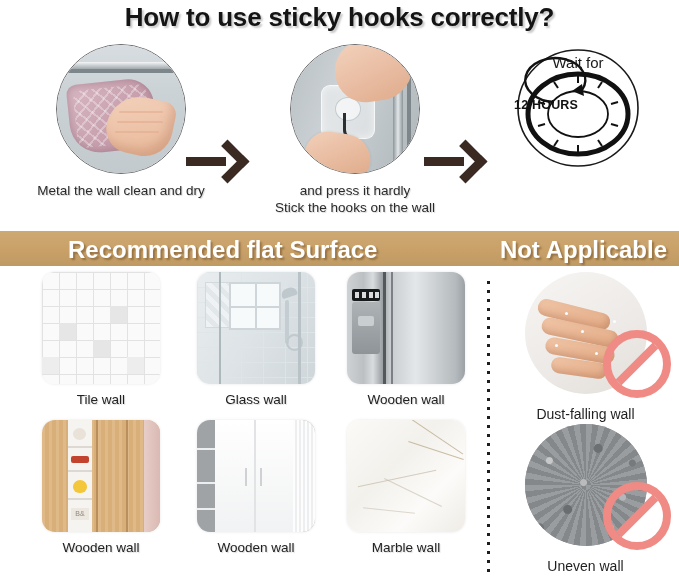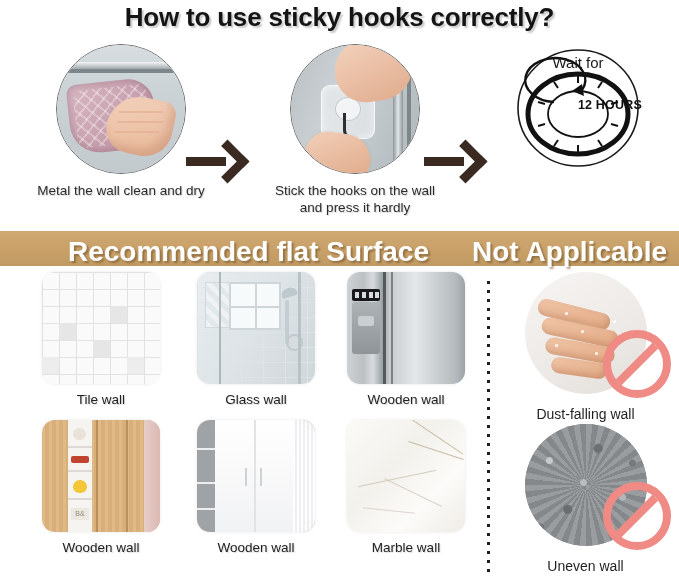--- a/index.html
+++ b/index.html
@@ -71,39 +71,39 @@
       background:linear-gradient(160deg,#f3d2bd,#e0ab8c);border-radius:30px 18px 34px 30px;
       transform:rotate(-8deg);}
   .ph-hook .thumb{position:absolute;left:14px;top:88px;width:66px;height:44px;
       background:linear-gradient(150deg,#f2d0ba,#dfa988);border-radius:26px 30px 20px 24px;
       transform:rotate(8deg);}
 
   
   .clock{position:relative;width:128px;height:128px;margin:0 auto;}
   .waitfor{position:absolute;left:0;right:0;top:10px;text-align:center;
       font-size:15px;color:#1a1a1a;}
-  .hours{position:absolute;left:0;right:0;top:54px;text-align:right;
+  .hours{position:absolute;left:0;right:0;top:54px;text-align:left;
       font-size:12.5px;font-weight:bold;letter-spacing:.2px;color:#111;}
 
   
   .arrow{position:absolute;top:100px;width:62px;height:34px;}
   .arrow.a1{left:186px;}
   .arrow.a2{left:424px;}
   .arrow .bar{position:absolute;left:0;top:13px;width:40px;height:9px;background:#3a2a22;}
   .arrow .hd{position:absolute;left:26px;top:2px;width:22px;height:22px;
       border-top:9px solid #3a2a22;border-right:9px solid #3a2a22;
       transform:rotate(45deg);}
 
   
   .banner{
     position:absolute;left:0;top:231px;width:679px;height:35px;
     background:linear-gradient(180deg,#cfa972 0%,#c9a169 50%,#c09a63 100%);
   }
   .banner .btxt{
-    position:absolute;top:5px;font-size:28px;font-weight:bold;color:#ffffff;
+    position:absolute;top:5px;font-size:24px;font-weight:bold;color:#ffffff;
     text-shadow:2px 2px 2px rgba(90,60,25,.45);
   }
   .banner .b-left{left:68px;}
   .banner .b-right{right:12px;}
 
   
   .divider{
     position:absolute;left:487px;top:281px;width:3px;height:297px;
     background:repeating-linear-gradient(180deg,#1d1d1d 0 3px,transparent 3px 9px);
   }
@@ -258,22 +258,22 @@
           <div class="door"></div>
             <div class="door2"></div>
           <div class="pad"></div>
             <div class="disc"></div>
             <div class="hookj"></div>
           <div class="hand2"></div>
             <div class="thumb"></div>
         </div>
       </div>
       <div class="step-cap">
+        <div>and press it hardly</div>
         <div>Stick the hooks on the wall</div>
-        <div>and press it hardly</div>
       </div>
     </div>
 
     <div class="arrow a2">
       <div class="bar"></div>
         <div class="hd"></div>
     </div>
 
     <div class="step step3">
       <div class="clock">

